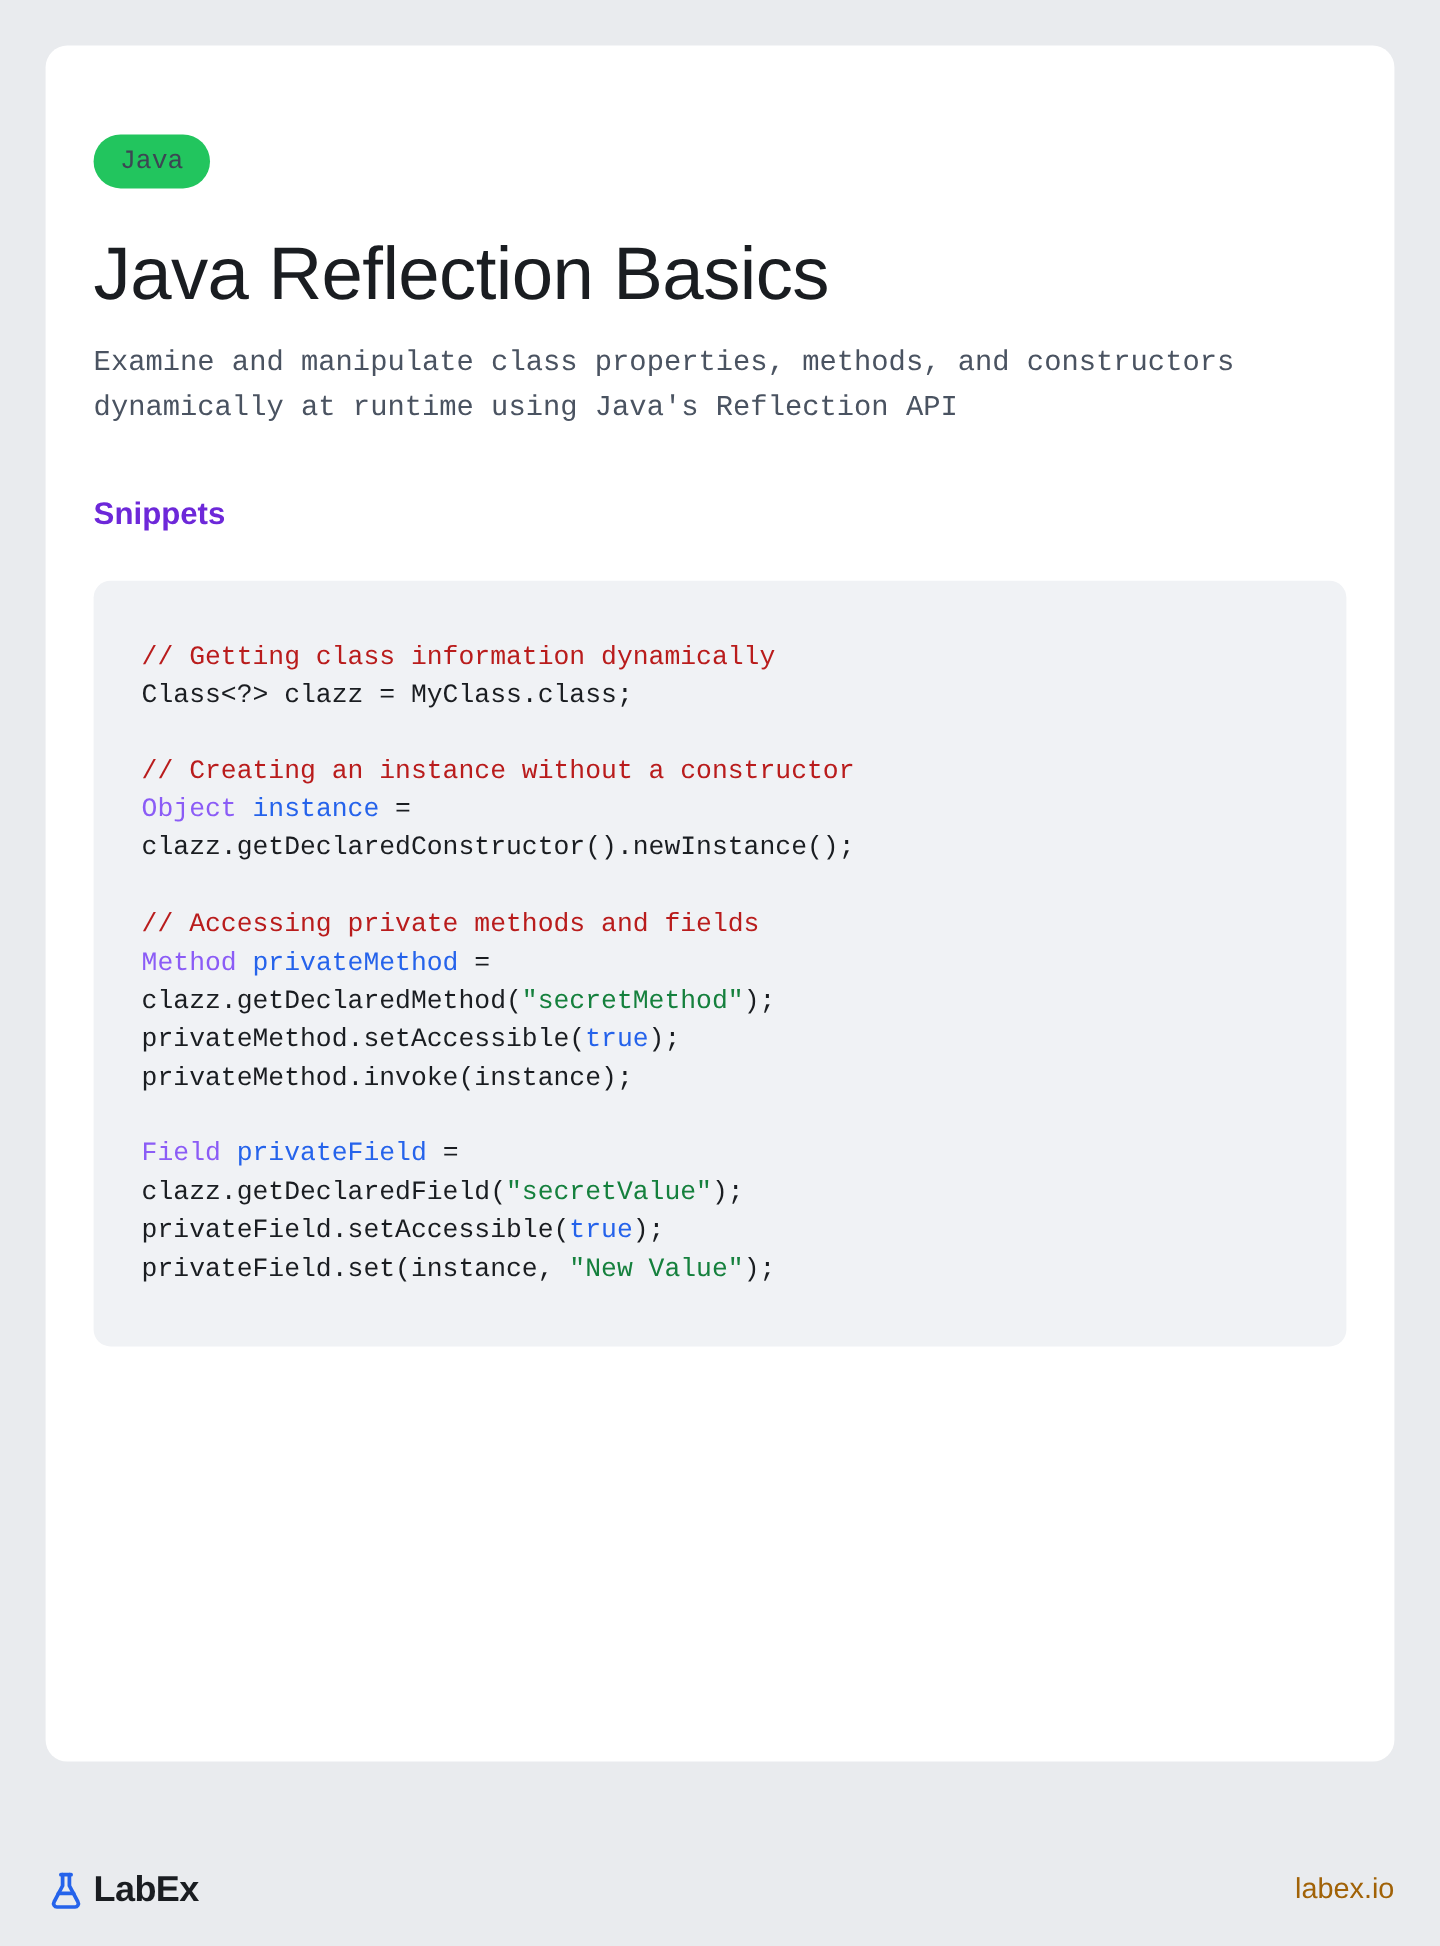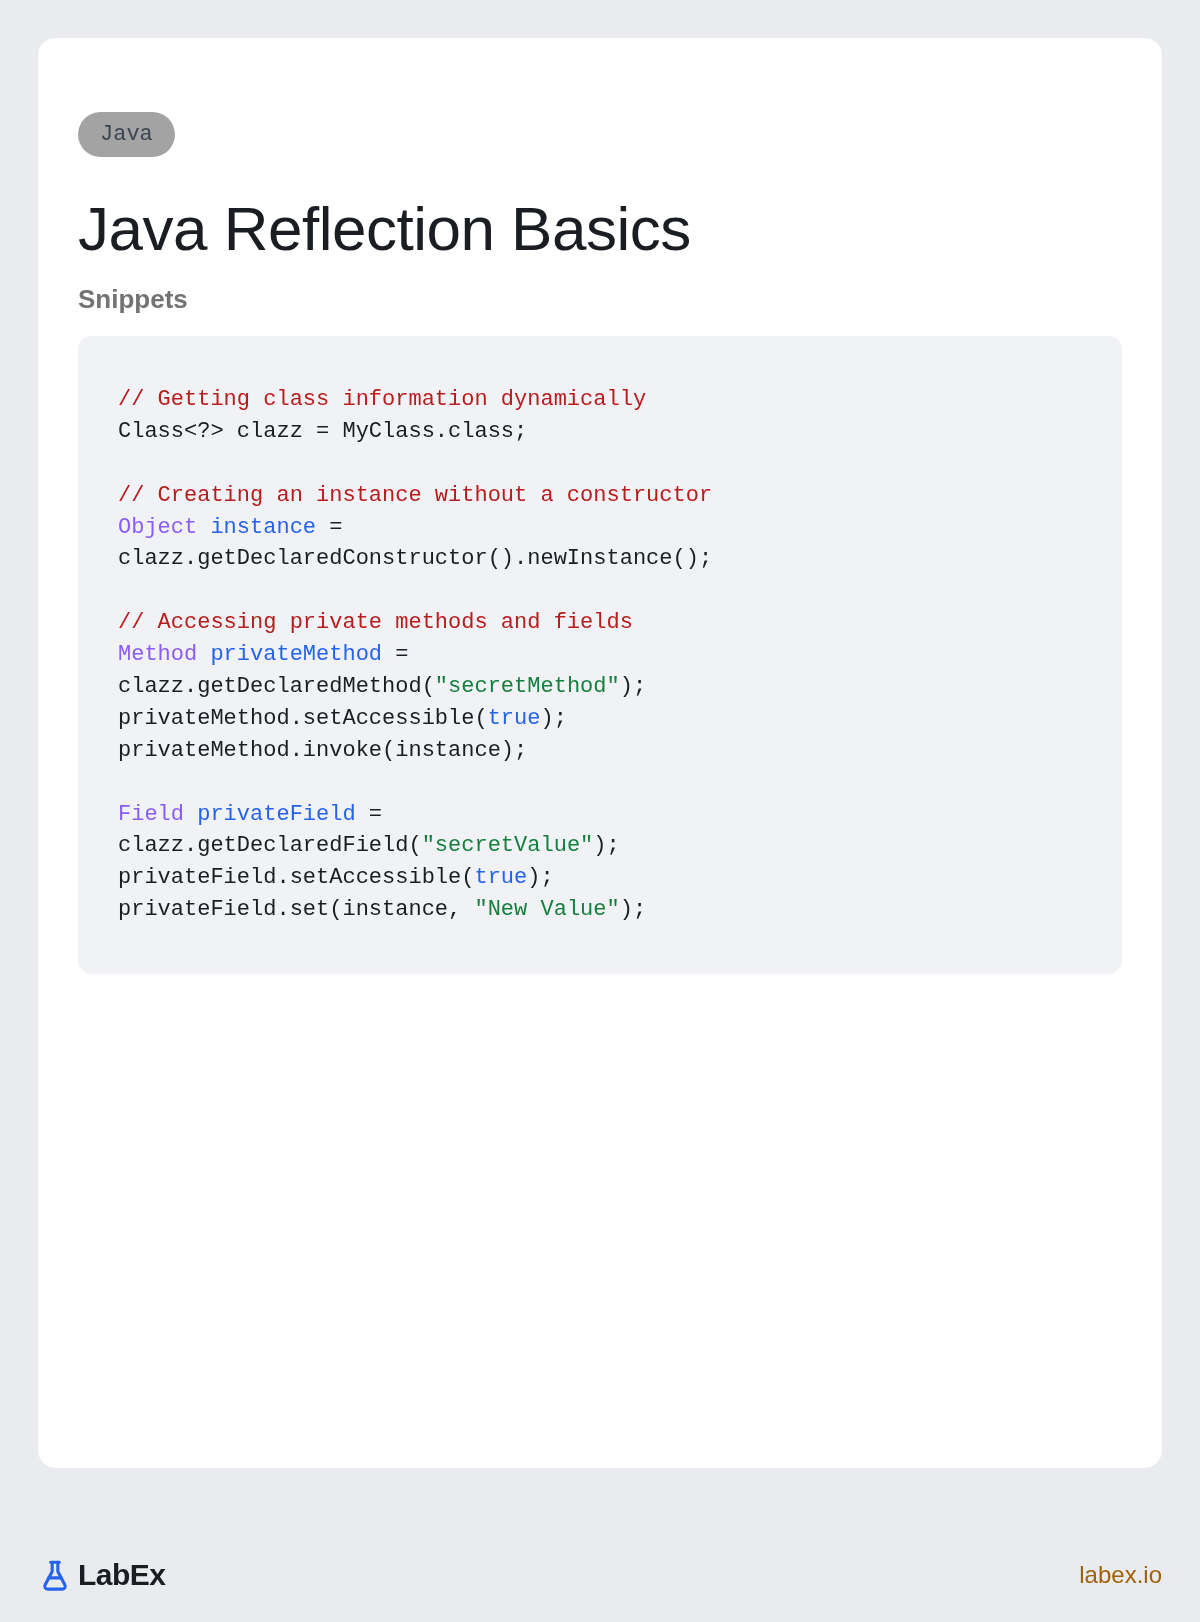--- a/index.html
+++ b/index.html
@@ -16,21 +16,21 @@
     position: relative;
   }
   .card {
     background: #ffffff;
     border-radius: 18px;
     padding: 74px 40px 60px 40px;
     min-height: 1430px;
   }
   .tag {
     display: inline-block;
-    background: #a3a3a3;
+    background: #22c55e;
     color: #3c4653;
     font-family: "SFMono-Regular", Consolas, "Liberation Mono", Menlo, monospace;
     font-size: 22px;
     padding: 10px 22px;
     border-radius: 999px;
     margin-bottom: 36px;
   }
   .title {
     font-size: 62px;
     font-weight: 300;
@@ -41,22 +41,22 @@
   .description {
     font-family: "SFMono-Regular", Consolas, "Liberation Mono", Menlo, monospace;
     font-size: 24px;
     line-height: 1.6;
     color: #4a5361;
     margin-bottom: 52px;
   }
   .section-heading {
     font-size: 26px;
     font-weight: 600;
-    color: #737373;
-    margin-bottom: 21px;
+    color: #6d28d9;
+    margin-bottom: 40px;
   }
   .code-block {
     background: #f0f2f5;
     border-radius: 14px;
     padding: 48px 40px;
     font-family: "SFMono-Regular", Consolas, "Liberation Mono", Menlo, monospace;
     font-size: 22px;
     line-height: 1.45;
     color: #1a1d21;
     white-space: pre;
@@ -100,20 +100,21 @@
 </style>
 </head>
 <body>
 
 <div class="card">
 
   <div class="tag">Java</div>
 
   <h1 class="title">Java Reflection Basics</h1>
 
+  <p class="description">Examine and manipulate class properties, methods, and constructors dynamically at runtime using Java's Reflection API</p>
 
   <h2 class="section-heading">Snippets</h2>
 
   <pre class="code-block"><span class="comment">// Getting class information dynamically</span>
 <span>Class&lt;?&gt; clazz = MyClass.class;</span>
 
 <span class="comment">// Creating an instance without a constructor</span>
 <span class="type">Object</span> <span class="var">instance</span><span> =</span>
 <span>clazz.getDeclaredConstructor().newInstance();</span>
 

